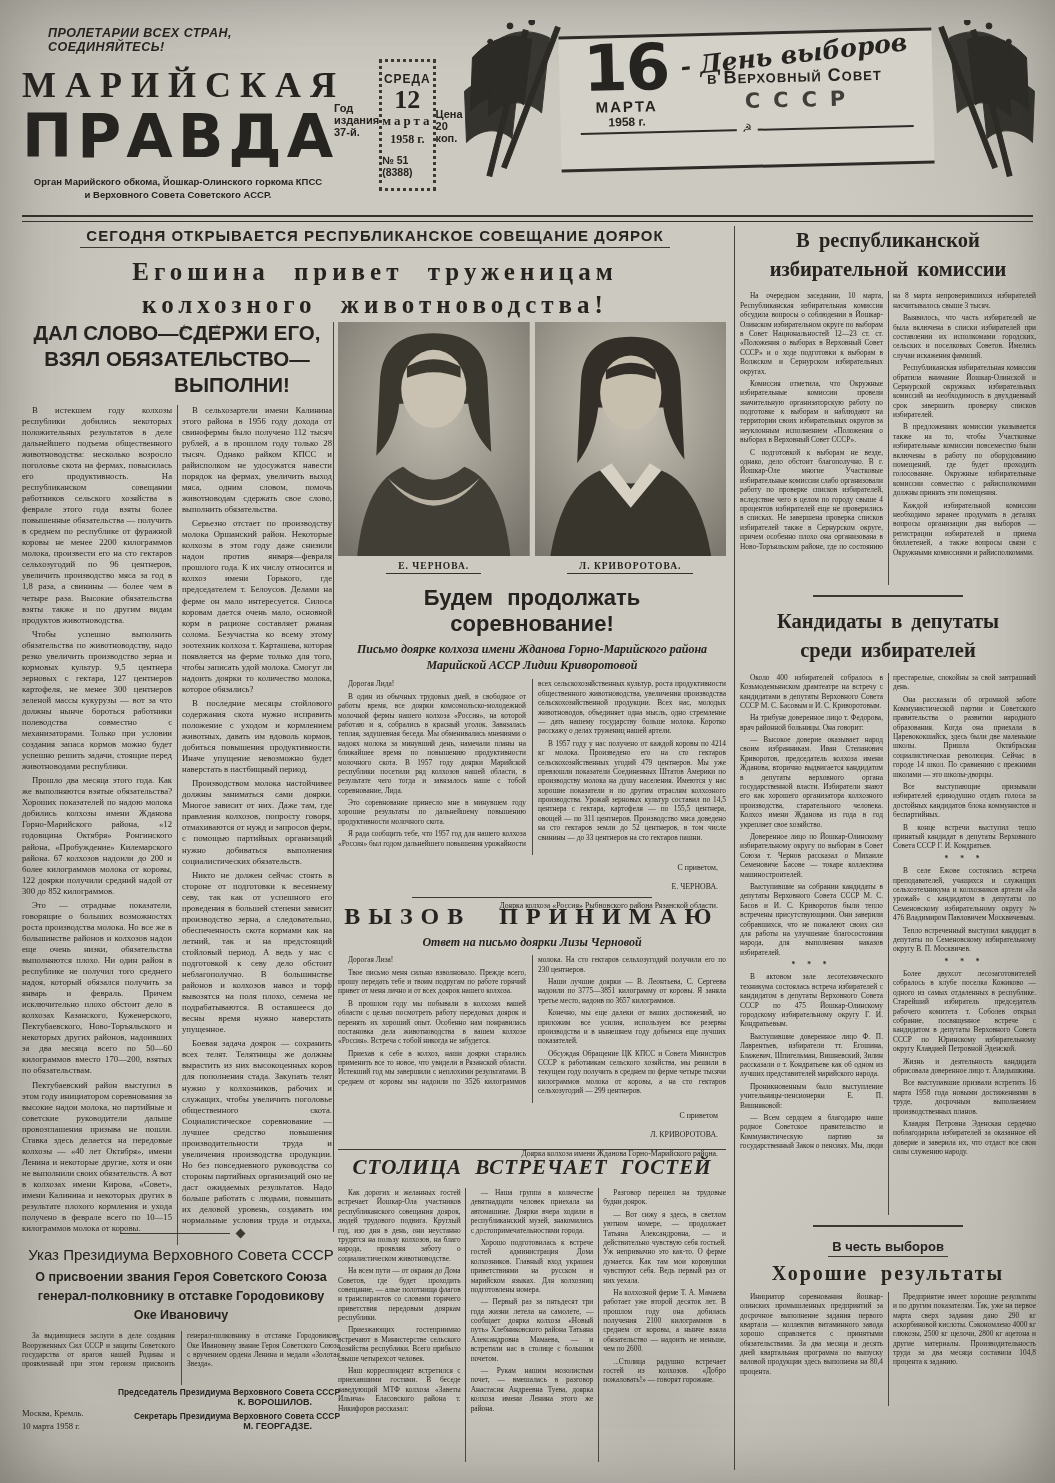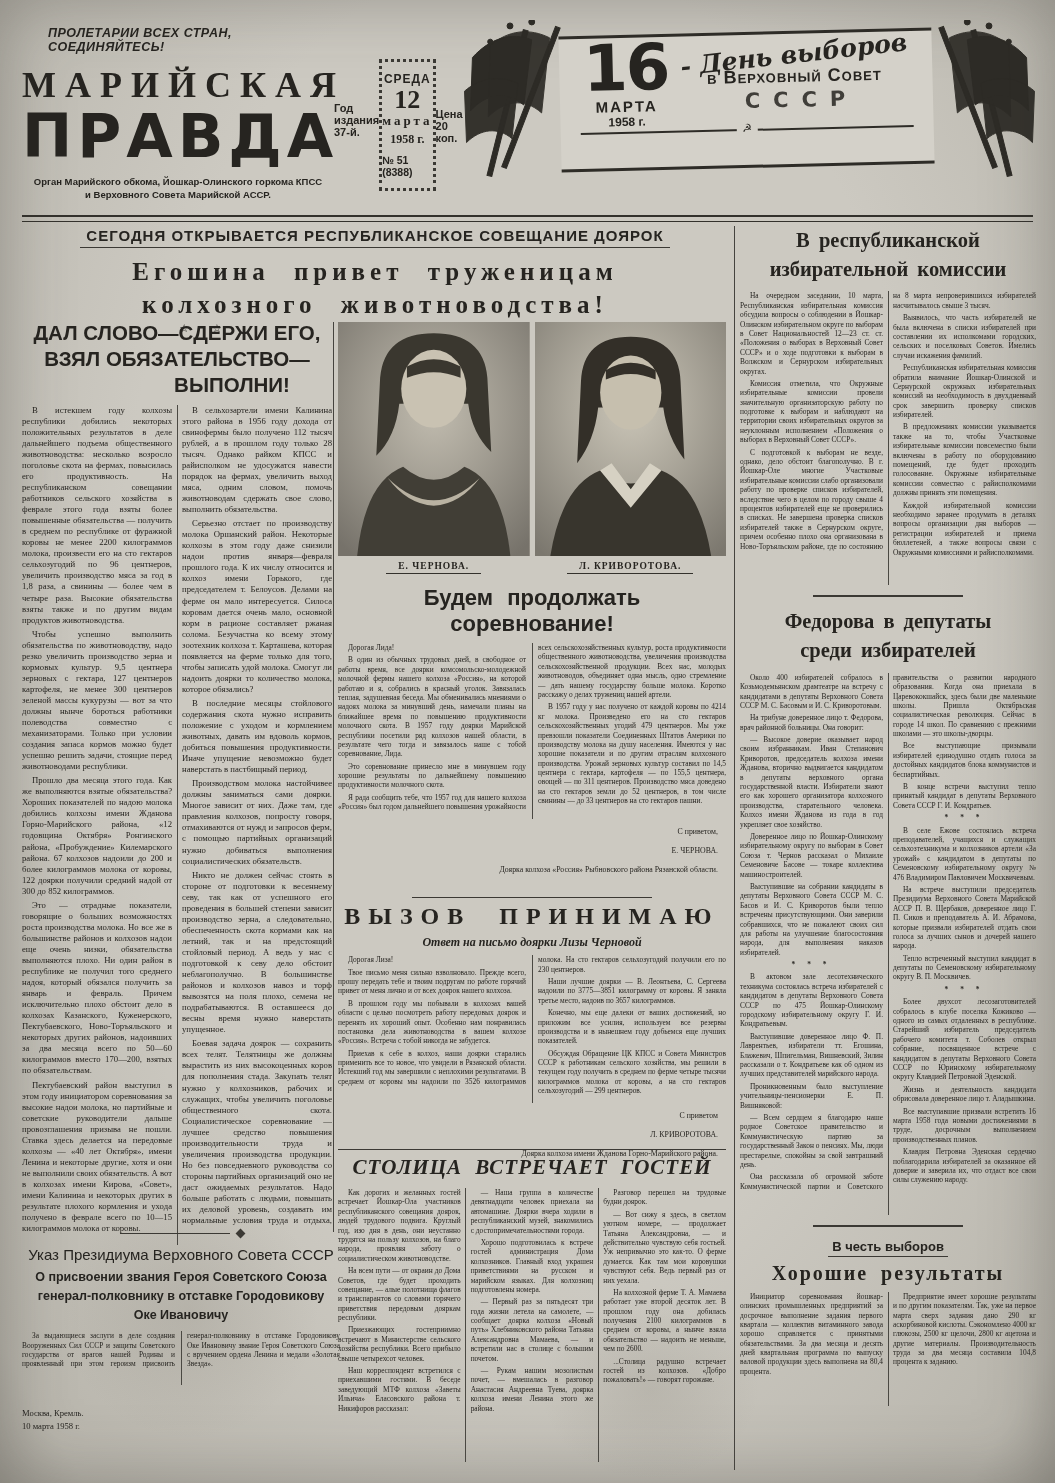--- a/index.html
+++ b/index.html
@@ -131,21 +131,21 @@
   <div class="stain" style="left:60px;top:1180px;width:260px;height:260px;"></div>
   <div class="stain" style="left:540px;top:1300px;width:220px;height:180px;"></div>
 
   <div class="mast">
     <div class="mast-left">
       <div class="slogan">ПРОЛЕТАРИИ ВСЕХ СТРАН, СОЕДИНЯЙТЕСЬ!</div>
       <div class="brand1">МАРИЙСКАЯ</div>
       <div class="brand2">ПРАВДА</div>
       <div class="organ">
         <div>Орган Марийского обкома,  Йошкар-Олинского горкома КПСС</div>
-        <div>и Верховного Совета Марийской АССР.</div>
+        <div>и Верховного Совета Советского АССР.</div>
       </div>
     </div>
     <div class="mast-mid">
       <div class="ed-year">Год издания 37-й.</div>
       <div class="issue-box">
         <div class="iw">СРЕДА</div>
         <div class="iday">12</div>
         <div class="imon">марта</div>
         <div class="iyr">1958 г.</div>
         <div class="inum">№ 51 (8388)</div>
@@ -237,20 +237,26 @@
       <div>Оке Ивановичу</div>
     </div>
     <div class="cols ukaz-cols">
         <p>За выдающиеся заслуги в деле создания Вооруженных Сил СССР и защиты Советского государства от врагов нашей Родины и проявленный при этом героизм присвоить генерал-полковнику в отставке Городовикову Оке Ивановичу звание Героя Советского Союза с вручением ордена Ленина и медали «Золотая Звезда».</p>
       </div>
     <div class="ukaz-sig">
       <div class="ukaz-place">
         <div>Москва, Кремль.</div>
         <div>10 марта 1958 г.</div>
       </div>
+      <div class="ukaz-sigs">
+        <div class="sig-role">Председатель Президиума Верховного Совета СССР</div>
+        <div class="sig-name">К. ВОРОШИЛОВ.</div>
+        <div class="sig-role">Секретарь Президиума Верховного Совета СССР</div>
+        <div class="sig-name">М. ГЕОРГАДЗЕ.</div>
+      </div>
     </div>
   </div>
 
   <div class="photos">
     <div class="photo">
       <div class="photo-img">
         <svg viewBox="0 0 100 126" preserveAspectRatio="none">
           <rect width="100" height="126" fill="#aba69b"></rect>
           <rect width="100" height="126" fill="url(#g1)"></rect>
           <defs>
@@ -289,20 +295,24 @@
         </svg>
       </div>
       <div class="photo-cap">
         <span>Л. КРИВОРОТОВА.</span>
       </div>
     </div>
   </div>
 
   <div class="budem">
     <div class="h-budem">Будем продолжать соревнование!</div>
+    <div class="sub">
+      <div>Письмо доярке колхоза имени Жданова Горно-Марийского района</div>
+      <div>Марийской АССР Лидии Криворотовой</div>
+    </div>
     <div class="cols">
         <p>Дорогая Лида!</p>
         <p>В один из обычных трудовых дней, в свободное от работы время, все доярки комсомольско-молодежной молочной фермы нашего колхоза «Россия», на которой работаю и я, собрались в красный уголок. Завязалась теплая, задушевная беседа. Мы обменивались мнениями о надоях молока за минувший день, намечали планы на ближайшее время по повышению продуктивности молочного скота. В 1957 году доярки Марийской республики посетили ряд колхозов нашей области, в результате чего тогда и завязалось наше с тобой соревнование, Лида.</p>
         <p>Это соревнование принесло мне в минувшем году хорошие результаты по дальнейшему повышению продуктивности молочного скота.</p>
         <p>Я рада сообщить тебе, что 1957 год для нашего колхоза «Россия» был годом дальнейшего повышения урожайности всех сельскохозяйственных культур, роста продуктивности общественного животноводства, увеличения производства сельскохозяйственной продукции. Всех нас, молодых животноводов, объединяет одна мысль, одно стремление — дать нашему государству больше молока. Коротко расскажу о делах тружениц нашей артели.</p>
         <p>В 1957 году у нас получено от каждой коровы по 4214 кг молока. Произведено его на сто гектаров сельскохозяйственных угодий 479 центнеров. Мы уже превзошли показатели Соединенных Штатов Америки по производству молока на душу населения. Имеются у нас хорошие показатели и по другим отраслям колхозного производства. Урожай зерновых культур составил по 14,5 центнера с гектара, картофеля — по 155,5 центнера, овощей — по 311 центнеров. Производство мяса доведено на сто гектаров земли до 52 центнеров, в том числе свинины — до 33 центнеров на сто гектаров пашни.</p>
       </div>
     <div class="sig-block">
         <p>С приветом,</p>
         <p>Е. ЧЕРНОВА.</p>
@@ -358,40 +368,39 @@
         <p>На очередном заседании, 10 марта, Республиканская избирательная комиссия обсудила вопросы о соблюдении в Йошкар-Олинском избирательном округе по выборам в Совет Национальностей 12—23 ст. ст. «Положения о выборах в Верховный Совет СССР» и о ходе подготовки к выборам в Волжском и Сернурском избирательных округах.</p>
         <p>Комиссия отметила, что Окружные избирательные комиссии провели значительную организаторскую работу по подготовке к выборам и наблюдают на территории своих избирательных округов за неуклонным исполнением «Положения о выборах в Верховный Совет СССР».</p>
         <p>С подготовкой к выборам не везде, однако, дело обстоит благополучно. В г. Йошкар-Оле многие Участковые избирательные комиссии слабо организовали работу по проверке списков избирателей, вследствие чего в целом по городу свыше 4 процентов избирателей еще не проверились в списках. Не завершена проверка списков избирателей также в Сернурском округе, причем особенно плохо она организована в Ново-Торъяльском районе, где по состоянию на 8 марта непроверившихся избирателей насчитывалось свыше 3 тысяч.</p>
         <p>Выявилось, что часть избирателей не была включена в списки избирателей при составлении их исполкомами городских, сельских и поселковых Советов. Имелись случаи искажения фамилий.</p>
         <p>Республиканская избирательная комиссия обратила внимание Йошкар-Олинской и Сернурской окружных избирательных комиссий на необходимость в двухдневный срок завершить проверку списков избирателей.</p>
         <p>В предложениях комиссии указывается также на то, чтобы Участковые избирательные комиссии повсеместно были включены в работу по оборудованию помещений, где будет проходить голосование. Окружные избирательные комиссии совместно с райисполкомами должны принять эти помещения.</p>
         <p>Каждой избирательной комиссии необходимо заранее продумать в деталях вопросы организации дня выборов — регистрации избирателей и приема бюллетеней, а также вопросы связи с Окружными комиссиями и райисполкомами.</p>
       </div>
     <div class="rail-rule"></div>
     <div class="h-rail">
-      <div>Федорова в депутаты</div>
+      <div>Кандидаты в депутаты</div>
       <div>среди избирателей</div>
     </div>
     <div class="cols c2">
         <p>Около 400 избирателей собралось в Козьмодемьянском драмтеатре на встречу с кандидатами в депутаты Верховного Совета СССР М. С. Басовым и И. С. Криворотовым.</p>
         <p>На трибуне доверенное лицо т. Федорова, врач районной больницы. Она говорит:</p>
         <p>— Высокое доверие оказывает народ своим избранникам. Иван Степанович Криворотов, председатель колхоза имени Жданова, вторично выдвигается кандидатом в депутаты верховного органа государственной власти. Избиратели знают его как хорошего организатора колхозного производства, старательного человека. Колхоз имени Жданова из года в год укрепляет свое хозяйство.</p>
         <p>Доверенное лицо по Йошкар-Олинскому избирательному округу по выборам в Совет Союза т. Чернов рассказал о Михаиле Семеновиче Басове — токаре коллектива машиностроителей.</p>
         <p>Выступившие на собрании кандидаты в депутаты Верховного Совета СССР М. С. Басов и И. С. Криворотов были тепло встречены присутствующими. Они заверили собравшихся, что не пожалеют своих сил для работы на улучшение благосостояния народа, для выполнения наказов избирателей.</p>
         <p class="star-sep">* * *</p>
         <p>В актовом зале лесотехнического техникума состоялась встреча избирателей с кандидатом в депутаты Верховного Совета СССР по 475 Йошкар-Олинскому городскому избирательному округу Г. И. Кондратьевым.</p>
         <p>Выступившие доверенное лицо Ф. П. Лаврентьев, избиратели тт. Егошина, Блажевич, Шпигельман, Вишневский, Зилин рассказали о т. Кондратьеве как об одном из лучших представителей марийского народа.</p>
         <p>Проникновенным было выступление учительницы-пенсионерки Е. П. Вишняковой:</p>
         <p>— Всем сердцем я благодарю наше родное Советское правительство и Коммунистическую партию за государственный Закон о пенсиях. Мы, люди престарелые, спокойны за свой завтрашний день.</p>
         <p>Она рассказала об огромной заботе Коммунистической партии и Советского правительства о развитии народного образования. Когда она приехала в Царевококшайск, здесь были две маленькие школы. Пришла Октябрьская социалистическая революция. Сейчас в городе 14 школ. По сравнению с прежними школами — это школы-дворцы.</p>
         <p>Все выступающие призывали избирателей единодушно отдать голоса за достойных кандидатов блока коммунистов и беспартийных.</p>
         <p>В конце встречи выступил тепло принятый кандидат в депутаты Верховного Совета СССР Г. И. Кондратьев.</p>
         <p class="star-sep">* * *</p>
         <p>В селе Ежове состоялась встреча преподавателей, учащихся и служащих сельхозтехникума и колхозников артели «За урожай» с кандидатом в депутаты по Семеновскому избирательному округу № 476 Владимиром Павловичем Москвичевым.</p>
-        <p>На встрече выступили председатель Президиума Верховного Совета Марийской АССР П. В. Щербаков, доверенное лицо Г. П. Сиков и преподаватель А. И. Абрамова, которые призвали избирателей отдать свои голоса за лучших сынов и дочерей нашего народа.</p>
         <p>Тепло встреченный выступил кандидат в депутаты по Семеновскому избирательному округу В. П. Москвичев.</p>
         <p class="star-sep">* * *</p>
         <p>Более двухсот лесозаготовителей собралось в клубе поселка Кожиково — одного из самых отдаленных в республике. Старейший избиратель председатель рабочего комитета т. Соболев открыл собрание, посвященное встрече с кандидатом в депутаты Верховного Совета СССР по Юринскому избирательному округу Клавдией Петровной Эденской.</p>
         <p>Жизнь и деятельность кандидата обрисовала доверенное лицо т. Аладышкина.</p>
         <p>Все выступавшие призвали встретить 16 марта 1958 года новыми достижениями в труде, досрочным выполнением производственных планов.</p>
         <p>Клавдия Петровна Эденская сердечно поблагодарила избирателей за оказанное ей доверие и заверила их, что отдаст все свои силы служению народу.</p>
       </div>
     <div class="rail-rule"></div>
     <div class="kicker2">
       <span>В честь выборов</span>

